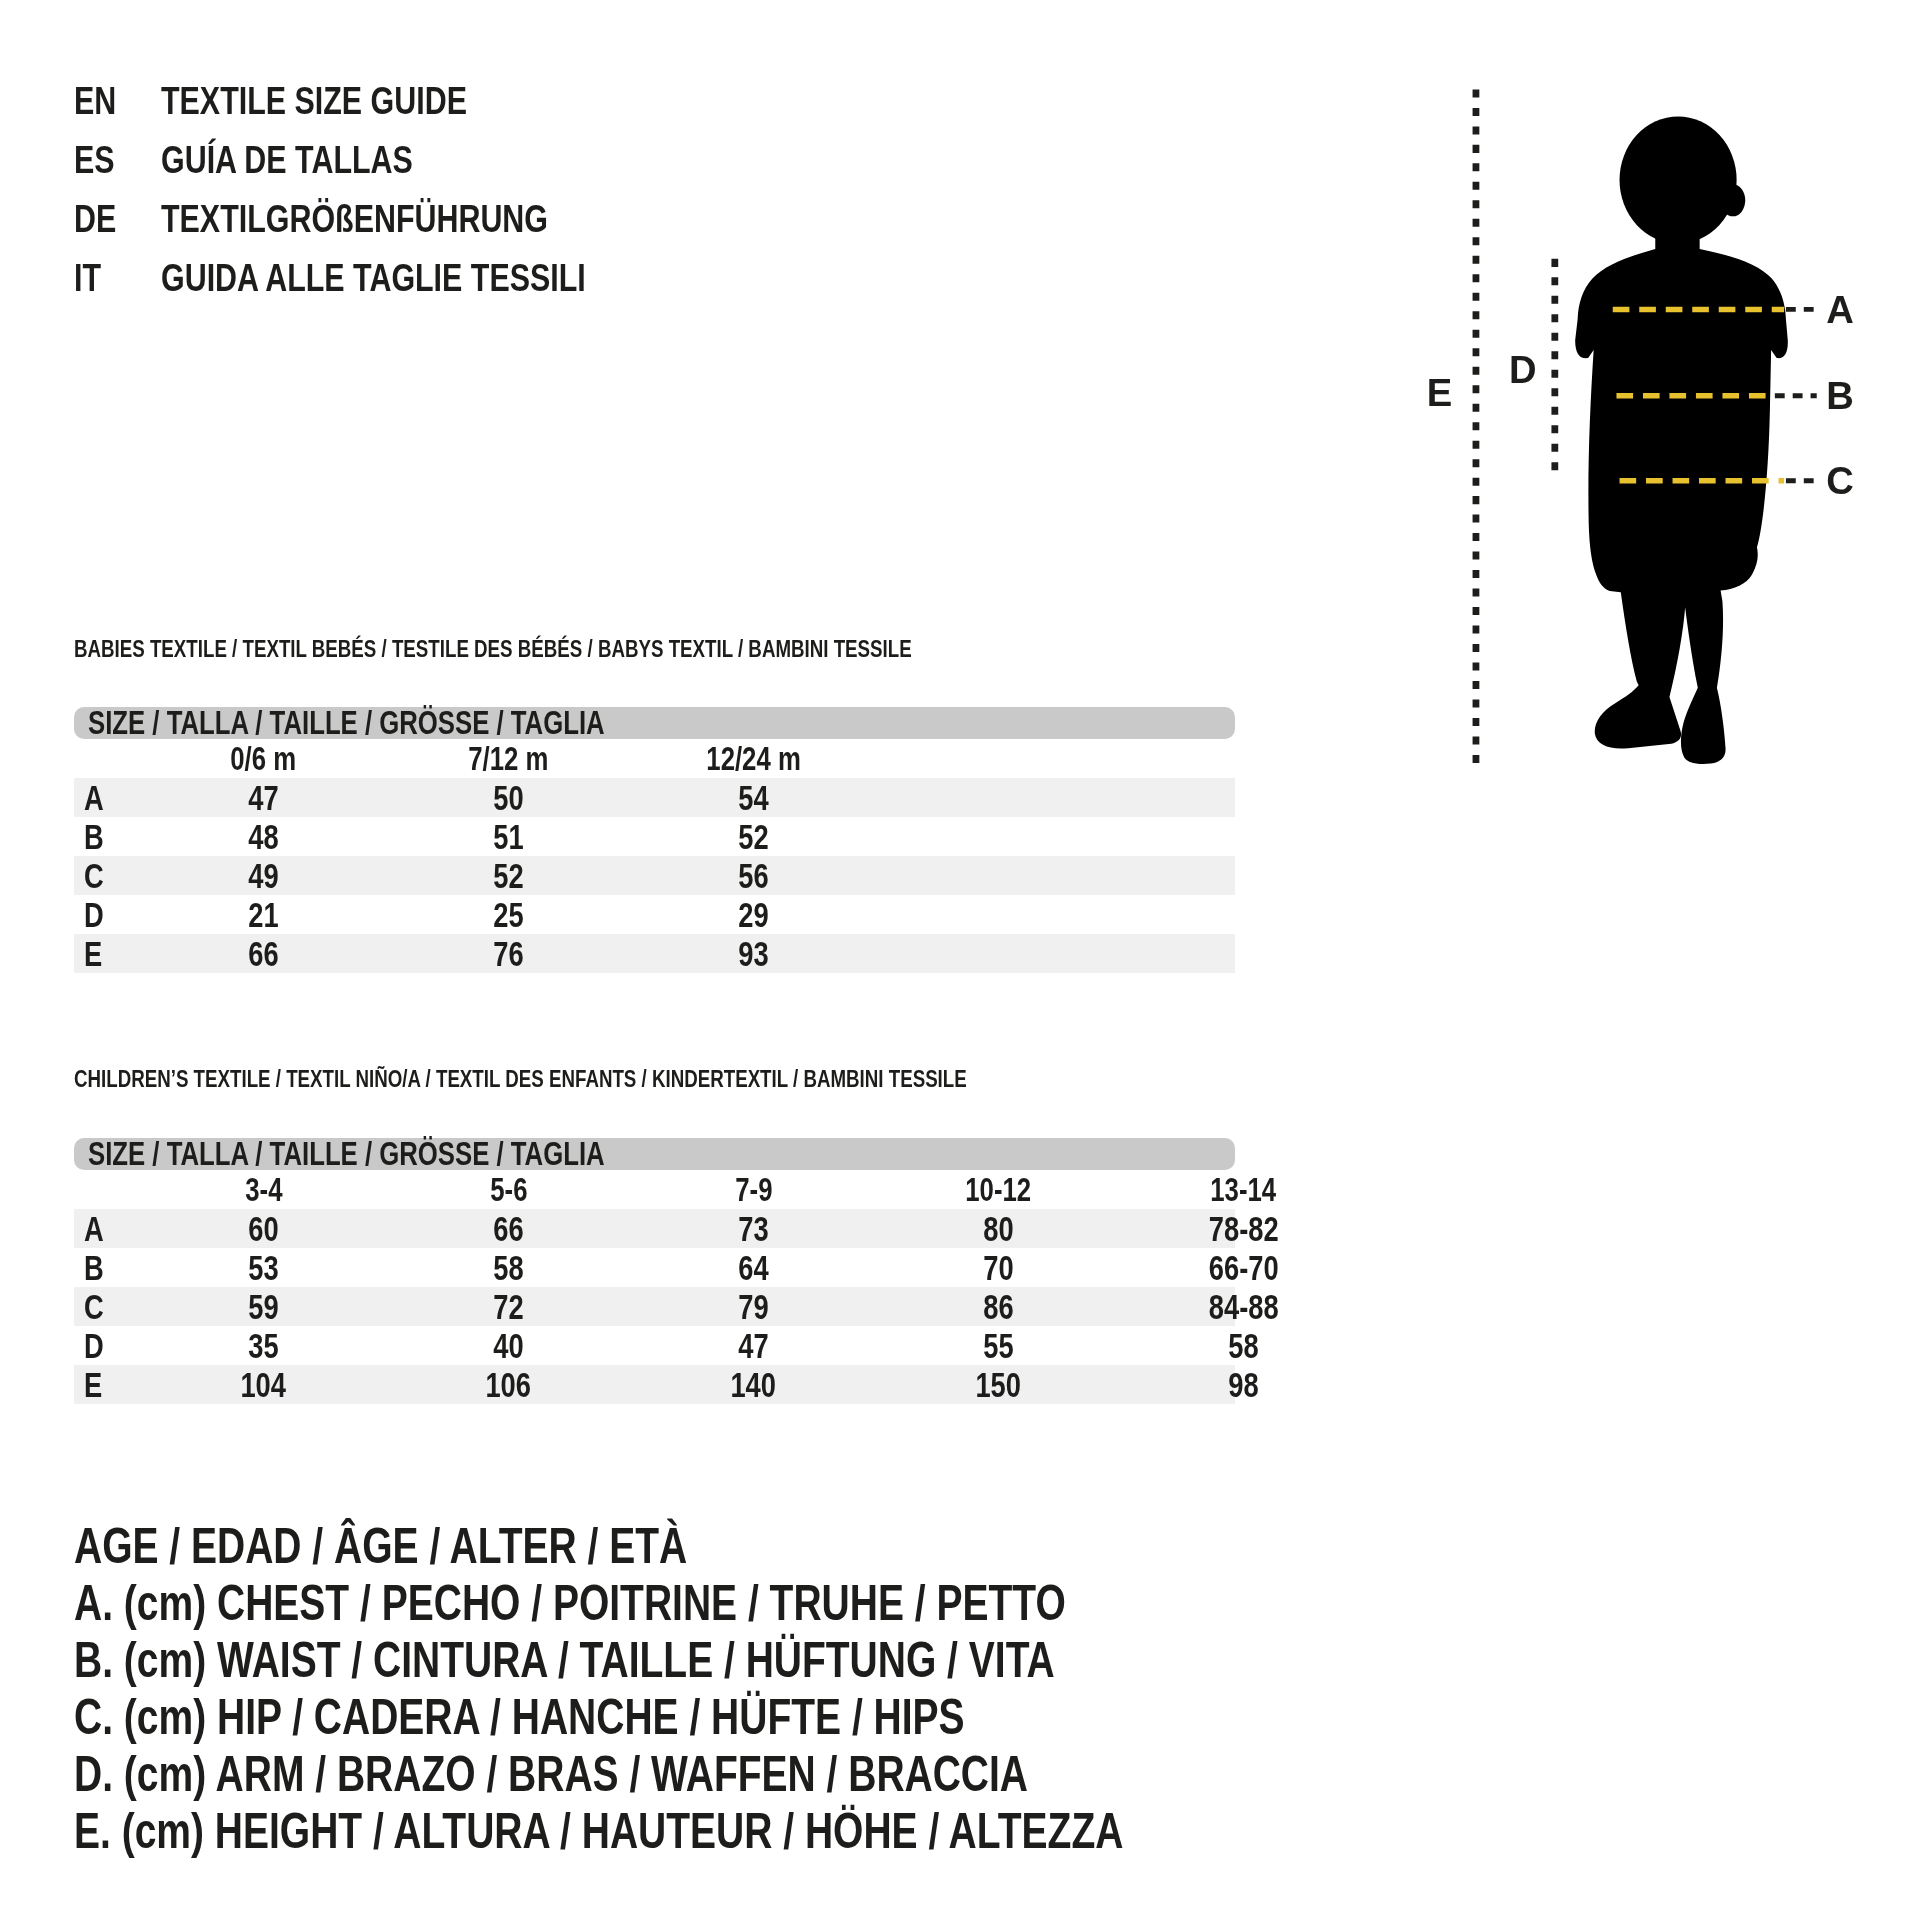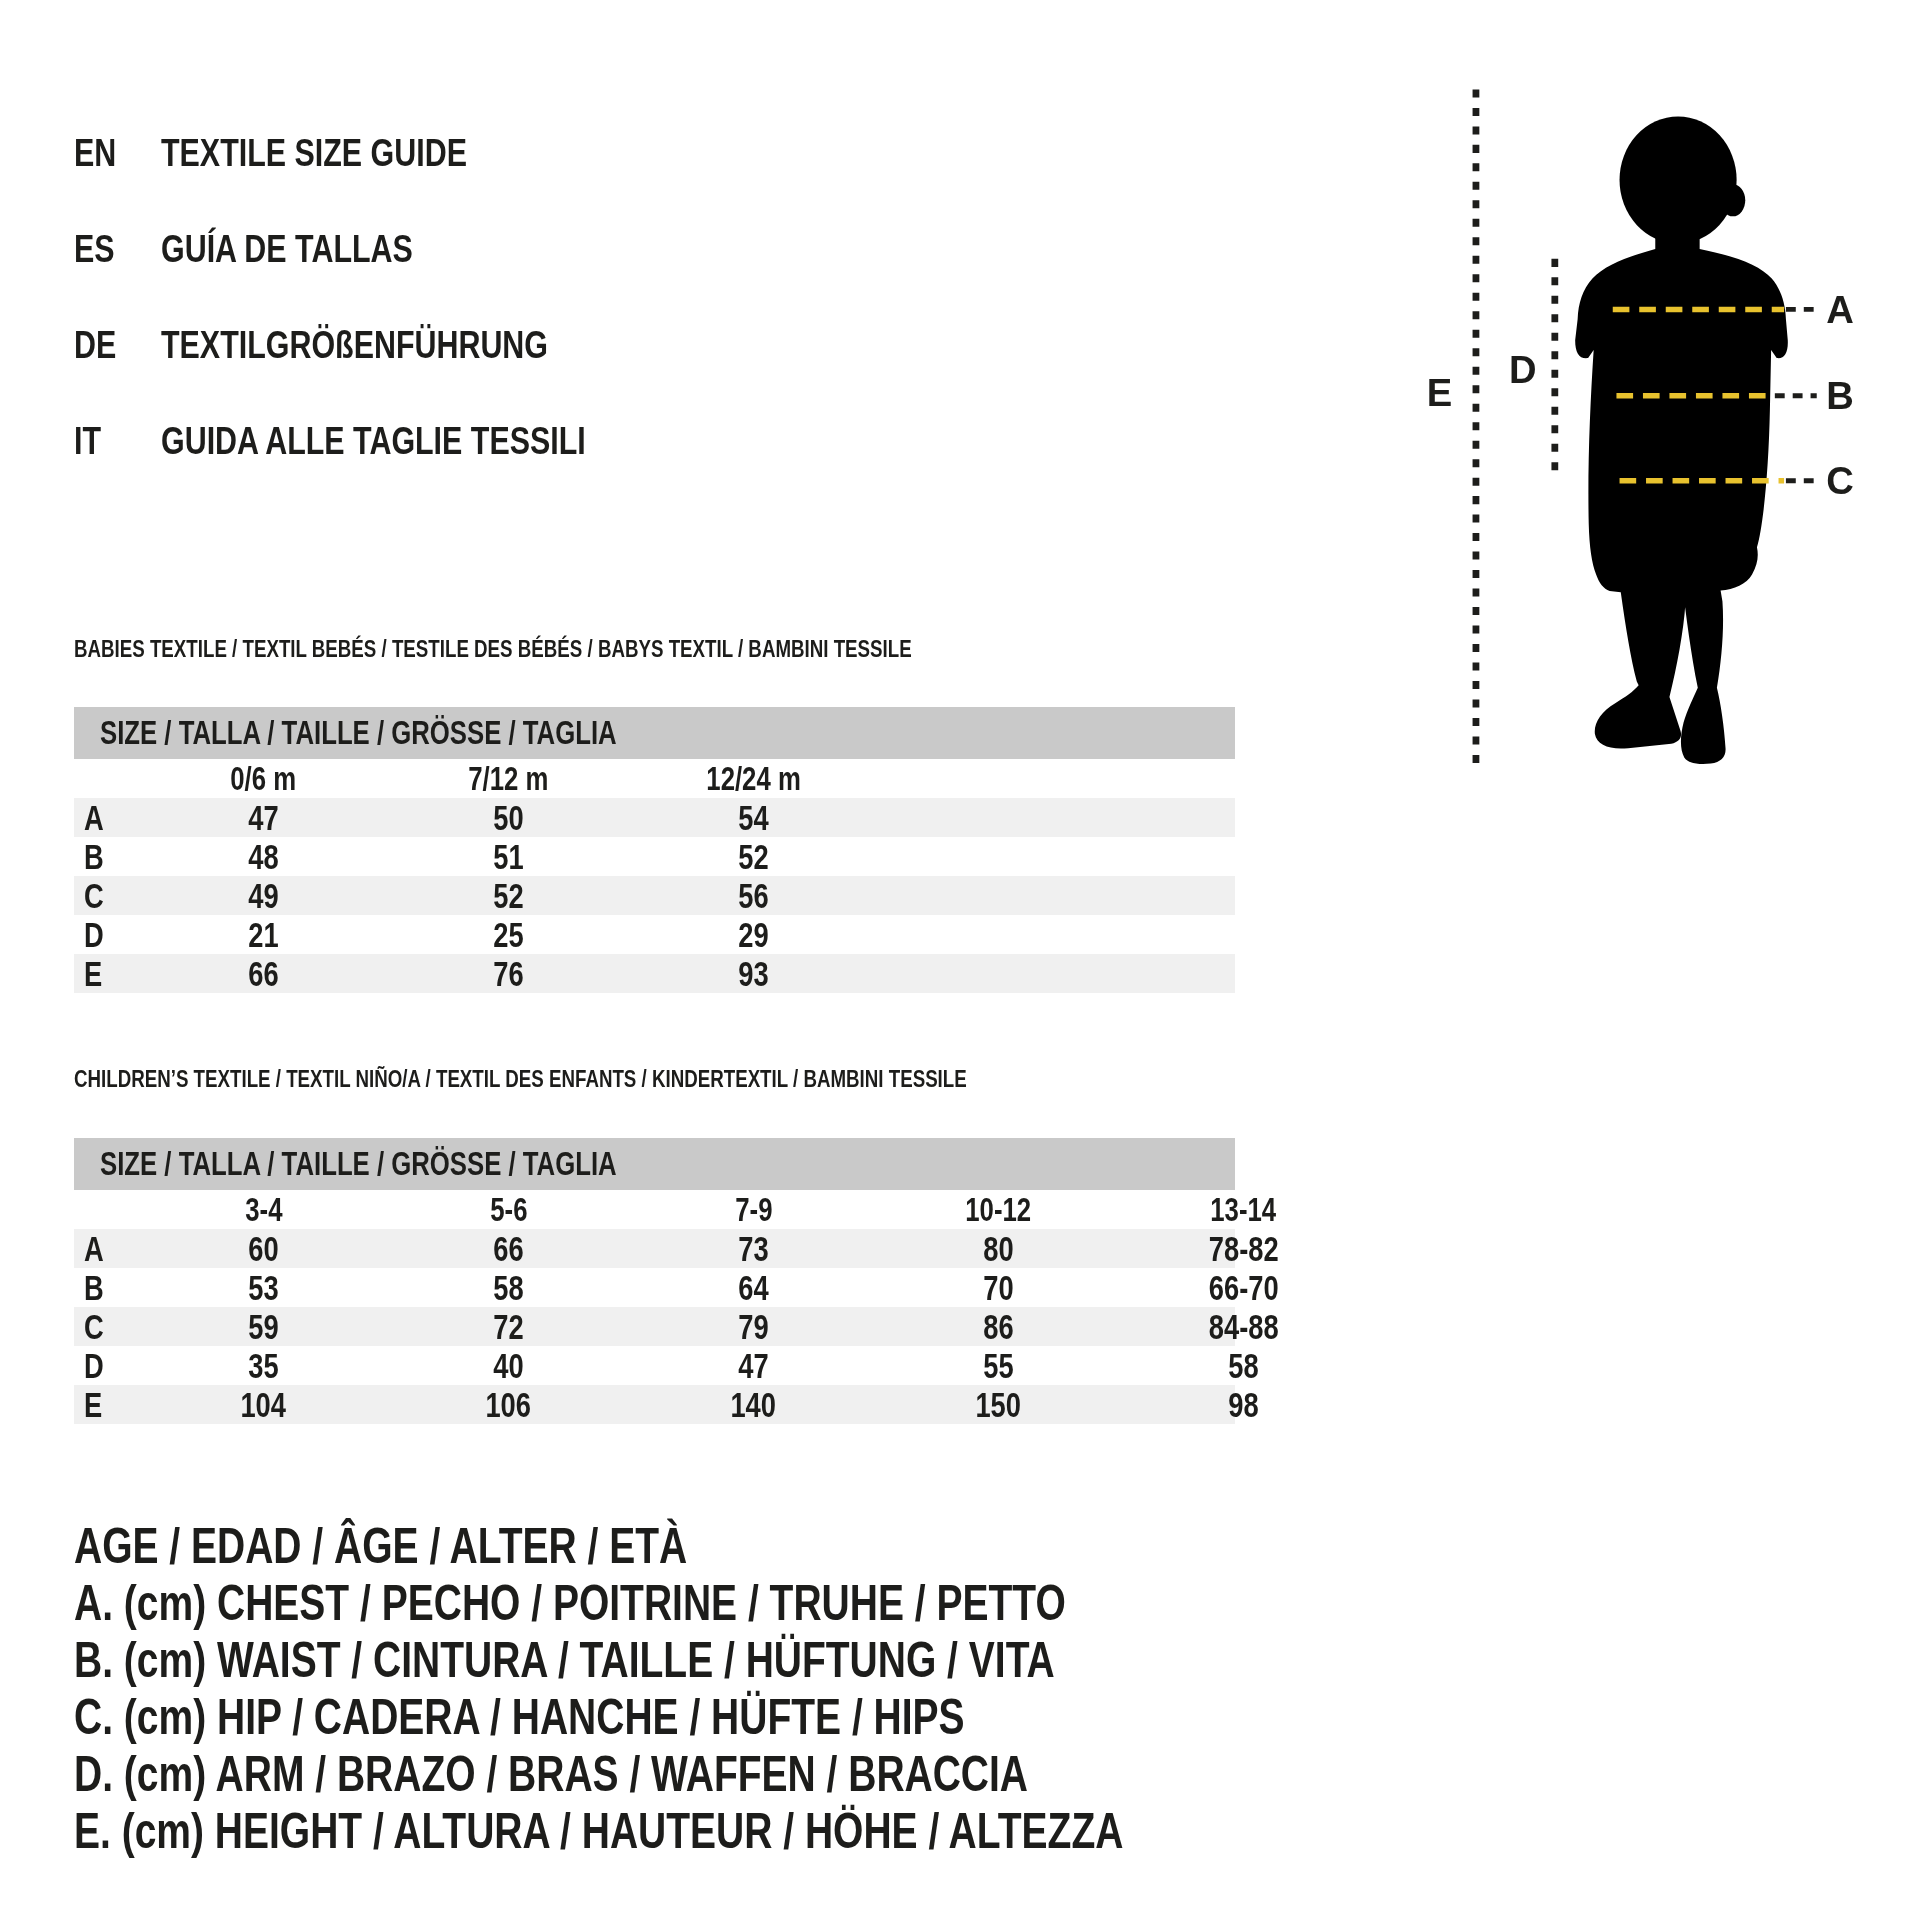--- a/index.html
+++ b/index.html
@@ -9,38 +9,39 @@
     font-family: "Liberation Sans", "DejaVu Sans", sans-serif;
     color: #1d1d1b;
     overflow: hidden;
     position: relative;
     font-weight: bold;
   }
   .cond  { display:inline-block; transform: scaleX(0.78); transform-origin: 0 50%; white-space: nowrap; }
   .condc { display:inline-block; transform: scaleX(0.78); transform-origin: 50% 50%; white-space: nowrap; }
 
   .langs { position:absolute; left:74px; top:79px; font-size:39px; }
-  .lang-row { display:flex; height:59px; align-items:flex-end;margin-top:37px; }
+  .lang-row { display:flex; height:59px; align-items:flex-start; }
   .lang-code { flex:none; width:87px; }
 
   .figure-wrap { position:absolute; left:1405px; top:74px; width:487px; height:721px; }
 
   .section-title { position:absolute; left:74px; font-size:24px; }
   .title-babies { top:635px; }
   .title-children { top:1065px; }
 
   .table { position:absolute; left:74px; width:1161px; }
   .table-babies { top:707px; }
   .table-children { top:1138px; }
 
   .size-bar {
-    height:52px; background:#c9c9c9;
+    height:32px; background:#c9c9c9;
     display:flex; align-items:center;
-    padding-left:26px; box-sizing:border-box;
+    padding-left:14px; box-sizing:border-box;
     font-size:33px;
+    border-radius:10px;
   }
   .trow {
     display:grid; grid-template-columns:55px repeat(5, 221px);
     height:39px; align-items:center;
     font-size:35px;
     gap:24px;
   }
   .trow.chead { font-size:33px; }
   .stripe { background:#f0f0f0; }
   .rl { padding-left:10px; }

